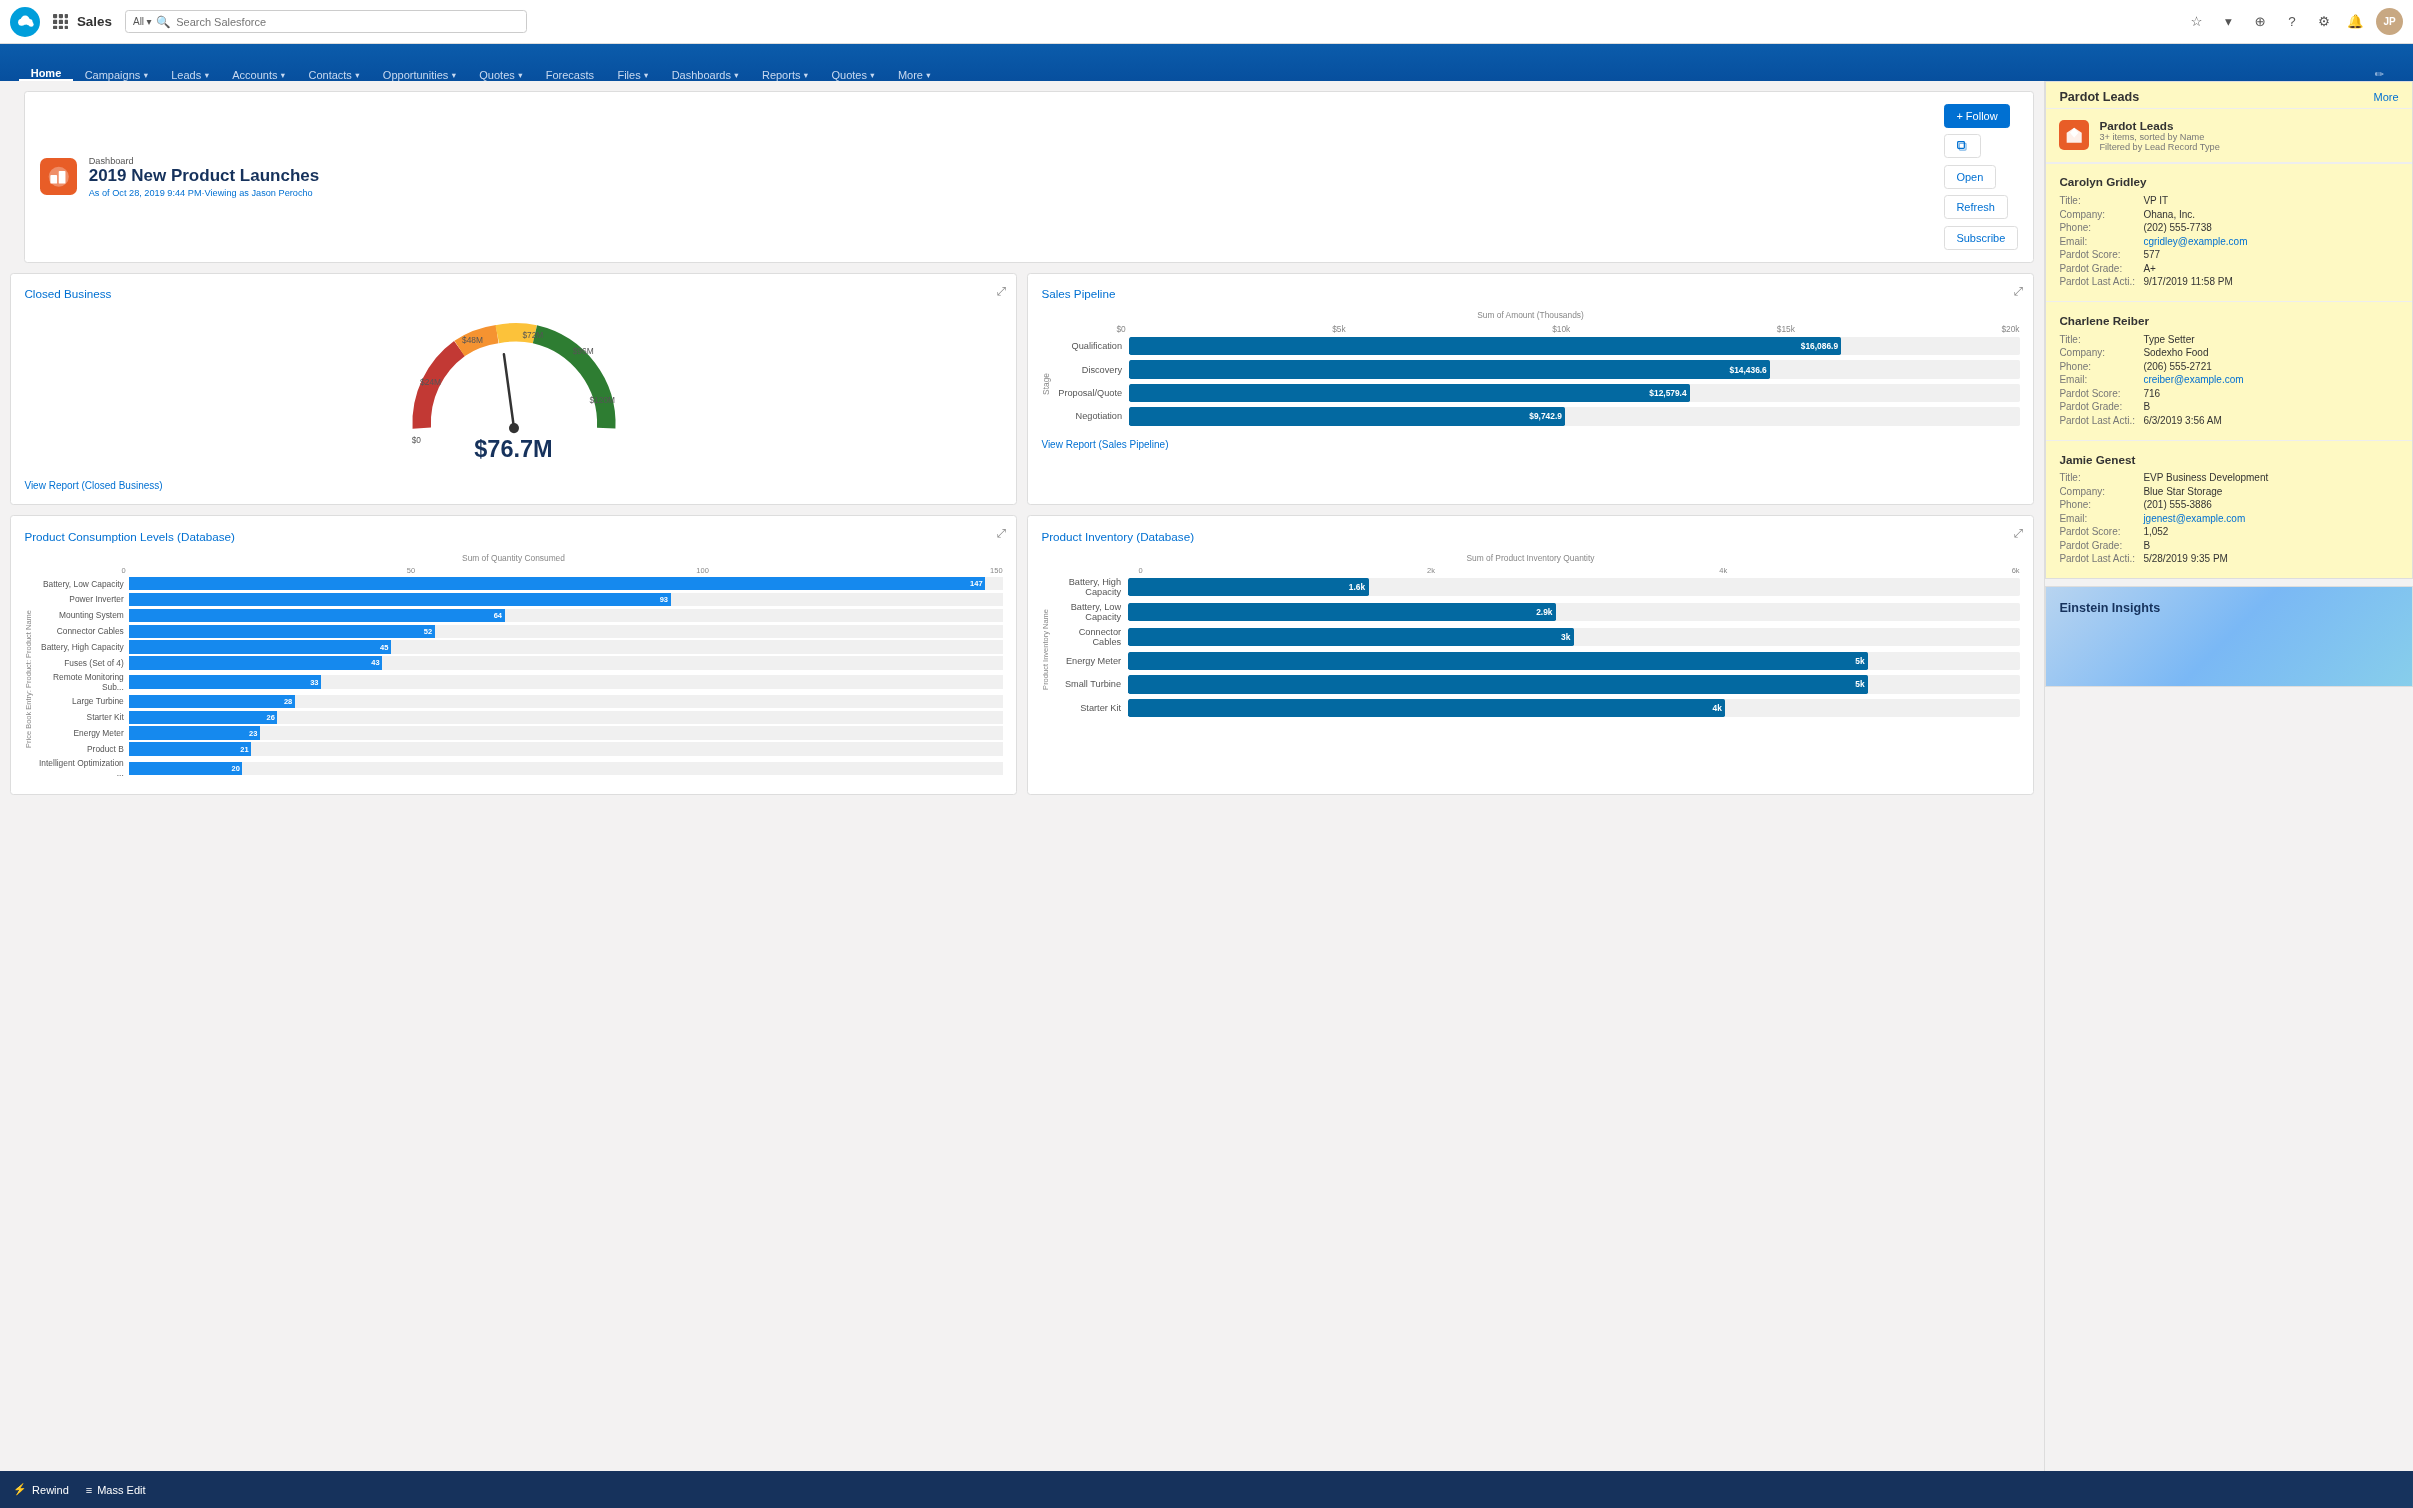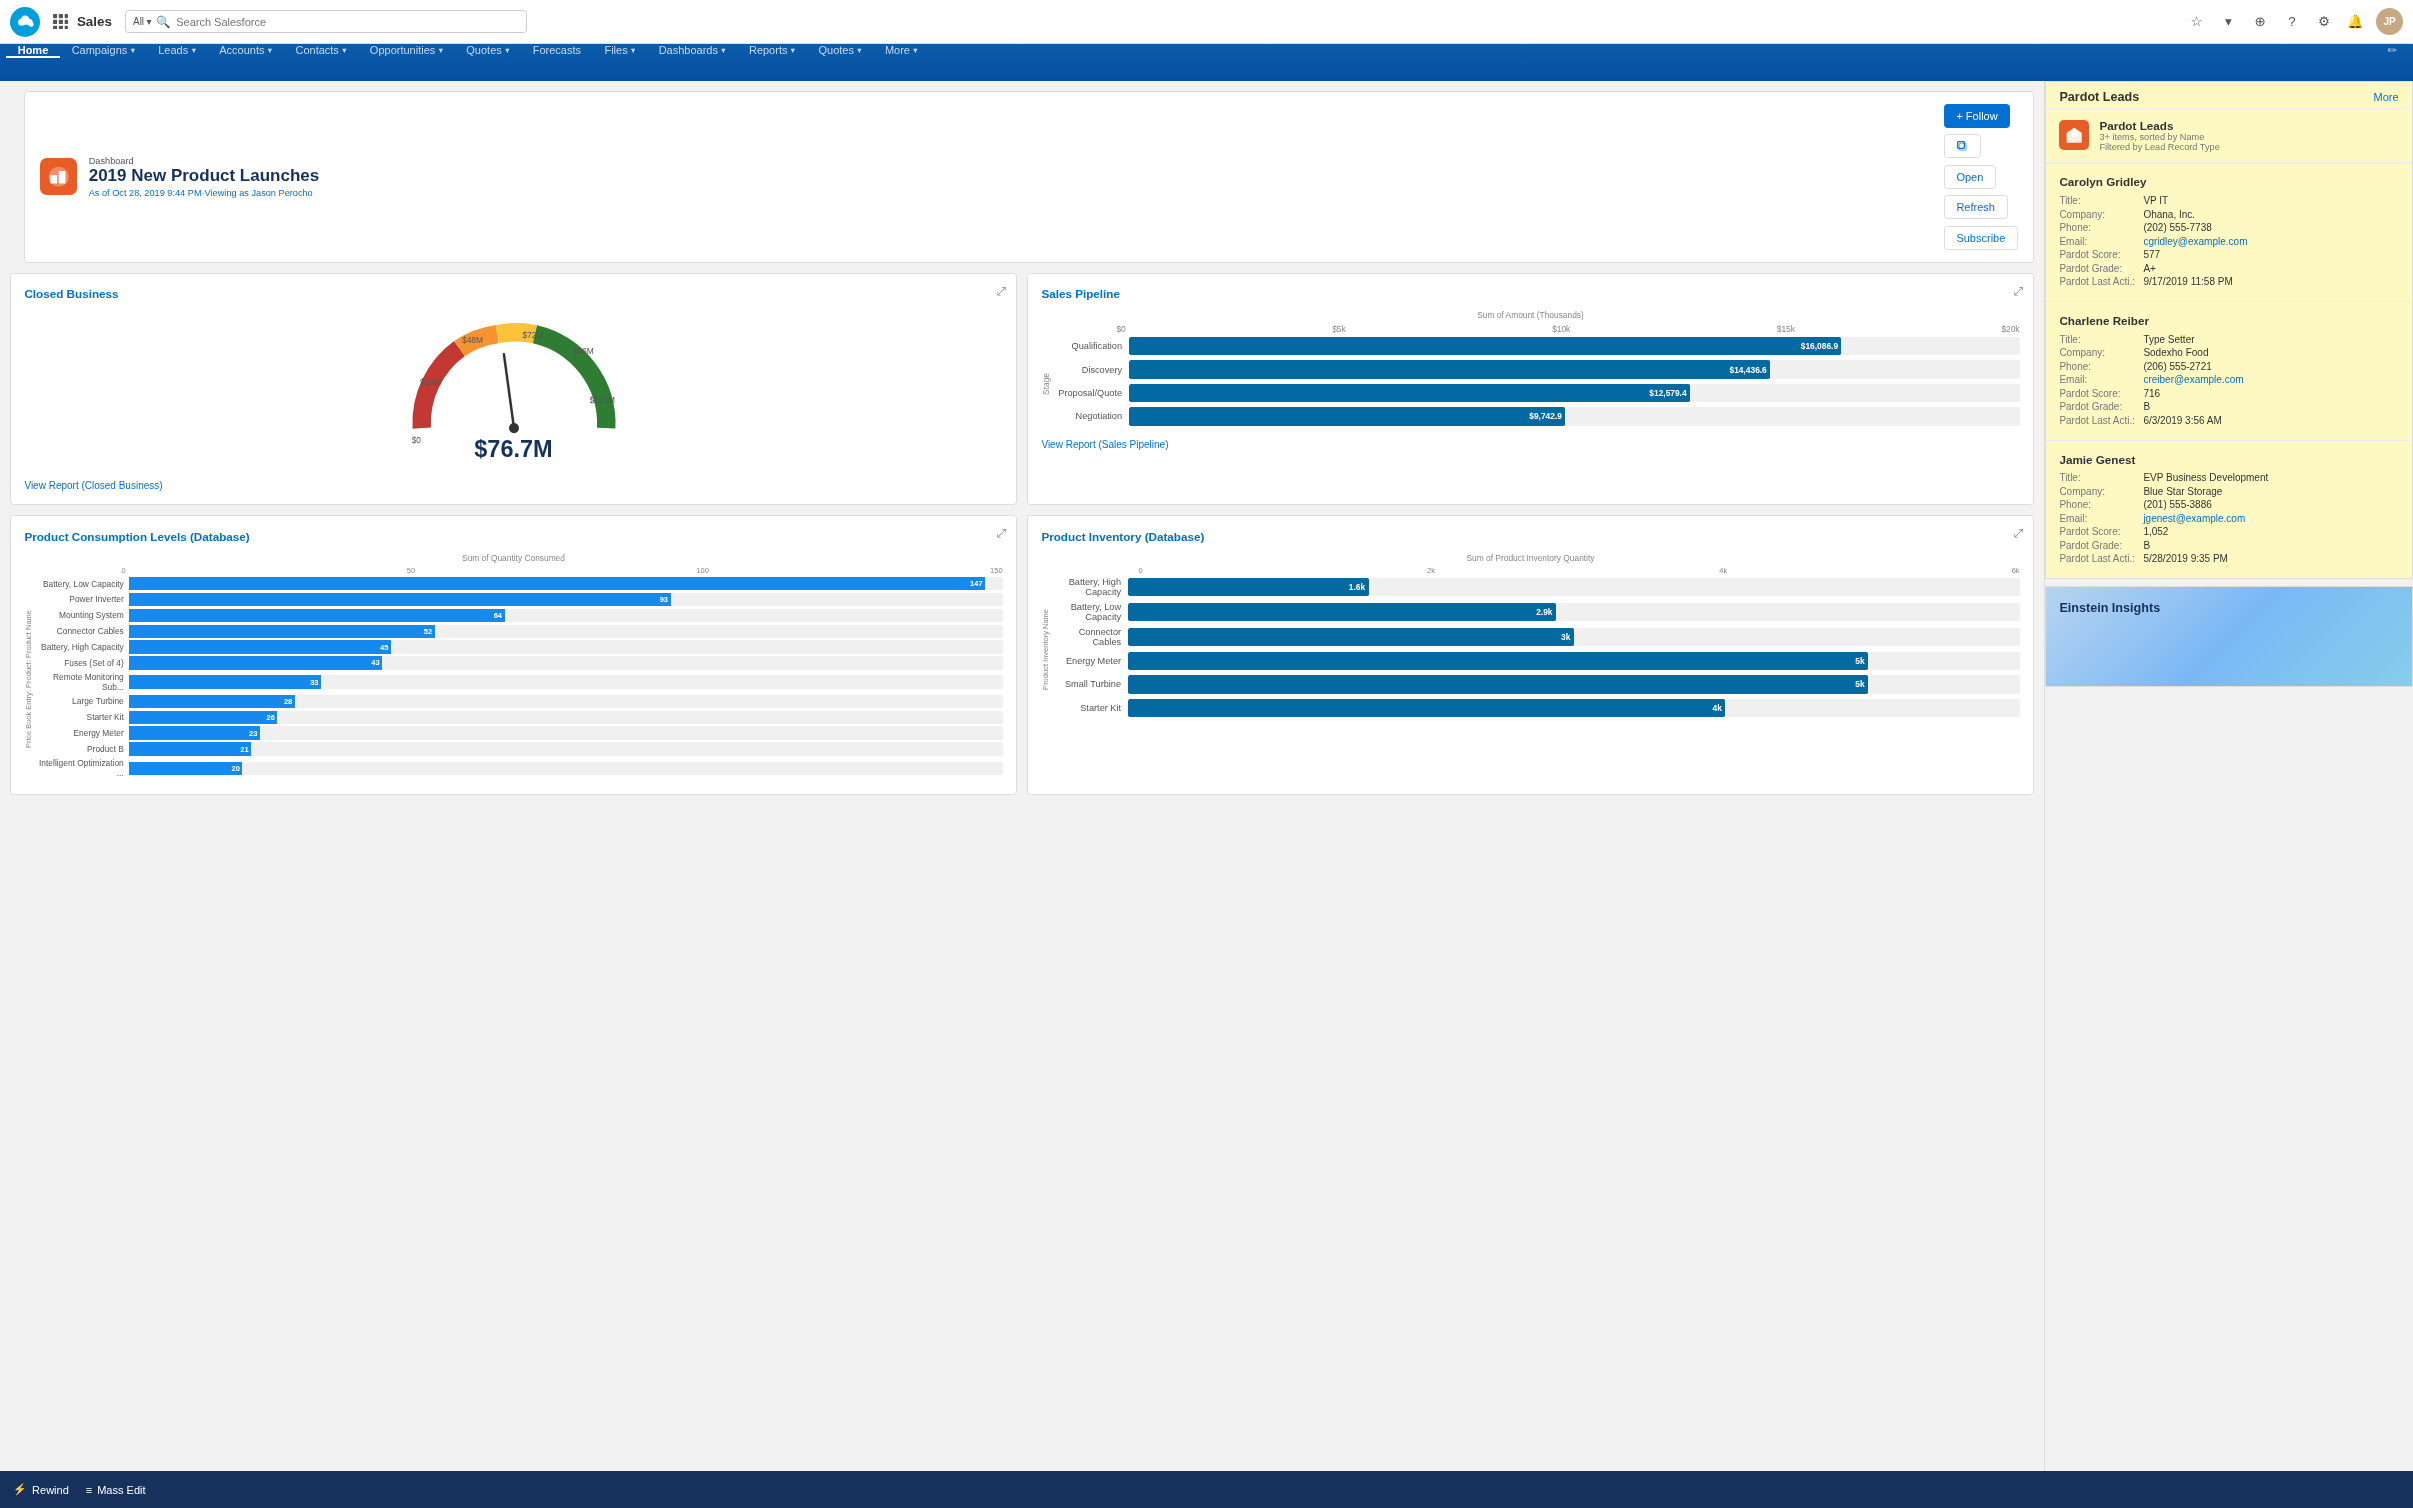--- a/index.html
+++ b/index.html
@@ -67,23 +67,23 @@
       background: #c8a882;
       display: flex; align-items: center; justify-content: center;
       font-size: 10px; color: #fff; font-weight: bold;
       cursor: pointer;
     }
 
     
     .main-nav {
       background: linear-gradient(180deg, #0b5cab 0%, #074f9e 100%);
       display: flex;
-      align-items: flex-start;
+      align-items: flex-end;
       height: 37px;
-      padding: 0 6px;
+      padding: 0 19px;
     }
     .nav-tab {
       display: flex; align-items: center;
       padding: 0 11.7px;
       color: #c8d9f0;
       font-size: 11px;
       cursor: pointer;
       gap: 3.4px;
       white-space: nowrap;
     }
@@ -167,21 +167,21 @@
     }
     .chart-card {
       background: #fff;
       border: 0.8px solid #ddd;
       border-radius: 3.4px;
       padding: 13.4px;
       position: relative;
     }
     .chart-title {
       font-size: 11.7px;
-      font-weight: 700;
+      font-weight: 400;
       color: #0070d2;
       margin-bottom: 10px;
     }
     .expand-icon {
       position: absolute;
       top: 10px; right: 10px;
       color: #888; cursor: pointer; font-size: 11.7px;
     }
     .view-report-link {
       font-size: 10px; color: #0070d2; cursor: pointer;

